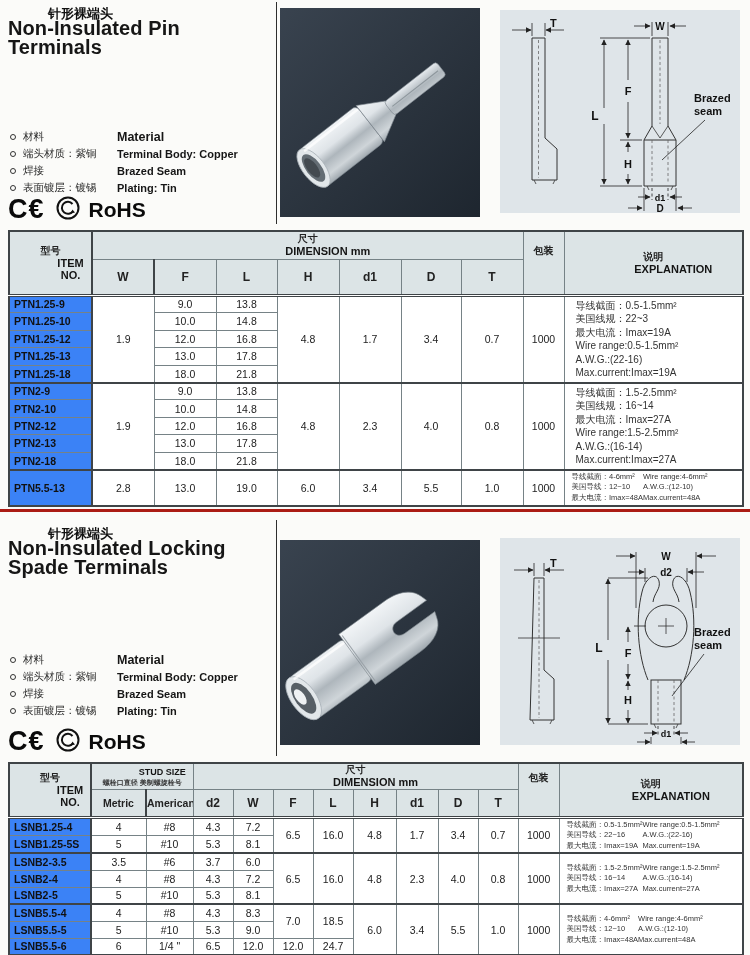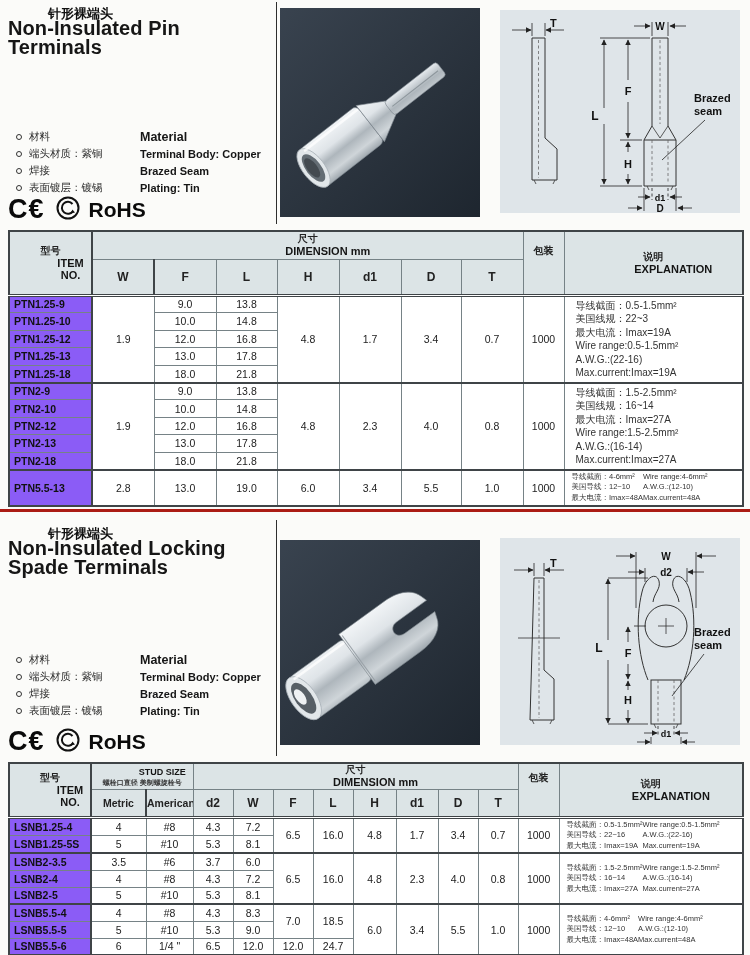--- a/index.html
+++ b/index.html
@@ -11,26 +11,26 @@
   .separator{position:absolute;top:509px;left:0;width:750px;height:3px;background:#ab1c15;}
   .vline{position:absolute;left:276px;width:1px;background:#2e2e2e;}
   #sec1 .vline{top:2px;height:222px;}
   #sec2 .vline{top:4px;height:236px;}
 
   .t-zh{position:absolute;left:8px;top:5px;font-size:13px;font-weight:bold;color:#111;margin-left:40px;}
   .t-en{position:absolute;left:8px;top:19px;width:258px;font-size:20px;font-weight:bold;
         color:#161616;line-height:19px;letter-spacing:.1px;}
   #sec2 .t-zh{top:9px;} #sec2 .t-en{top:23px;}
 
-  .mat{position:absolute;left:16px;top:128px;}
+  .mat{position:absolute;left:10px;top:128px;}
   #sec2 .mat{top:135px;}
   .mat-row{display:flex;align-items:center;height:17px;}
   .bullet{width:4px;height:4px;border:1.5px solid #333;border-radius:50%;margin-right:7px;flex:none;}
   .mat-zh{width:94px;font-size:10.5px;color:#2b2b2b;}
-  .mat-en{font-size:11px;font-weight:bold;color:#161616;margin-left:17px;}
+  .mat-en{font-size:11px;font-weight:bold;color:#161616;}
   .mat-row:first-child .mat-en{font-size:12.5px;}
 
   .certs{position:absolute;left:8px;top:194px;display:flex;align-items:center;}
   #sec2 .certs{top:210px;}
   .ce{font-size:27px;font-weight:bold;letter-spacing:1px;color:#0a0a0a;}
   .rohs-logo{margin:0 8px 0 10px;}
   .rohs{font-size:21px;font-weight:bold;color:#0a0a0a;}
 
   .photo{position:absolute;left:280px;top:8px;}
   #sec2 .photo{top:24px;}
@@ -51,21 +51,21 @@
   .h-sm{font-size:7px;line-height:9px;white-space:nowrap;color:#333;}
   th.dimcol{font-size:12px;font-weight:bold;}
   th.studcol{font-size:10.5px;font-weight:bold;}
   #t1 thead tr:nth-child(1){height:28px;}
   #t1 thead tr:nth-child(2){height:36px;}
   #t2 thead tr:nth-child(1){height:26px;}
   #t2 thead tr:nth-child(2){height:28px;}
   .spec tbody tr{height:17px;}
   .spec tbody tr.tall{height:36px;}
   .spec tbody tr.gs td{border-top:2px solid #3f4447;}
-  td.c-item{background:#8b5cf6;font-weight:bold;text-align:left;padding-left:4px;
+  td.c-item{background:#3b82f6;font-weight:bold;text-align:left;padding-left:4px;
             font-size:10.5px;color:#111;}
   td.expl{text-align:left;padding:2px 3px 2px 11px;}
   td.expl .xline{font-size:10px;line-height:13.5px;color:#333;}
   .e2{display:flex;padding:1px 2px 1px 7px;text-align:left;}
   .e2 .xcol div{font-size:7.5px;line-height:10.5px;color:#333;white-space:nowrap;}
 </style>
 </head>
 <body>
 
 <div class="section" id="sec1">

